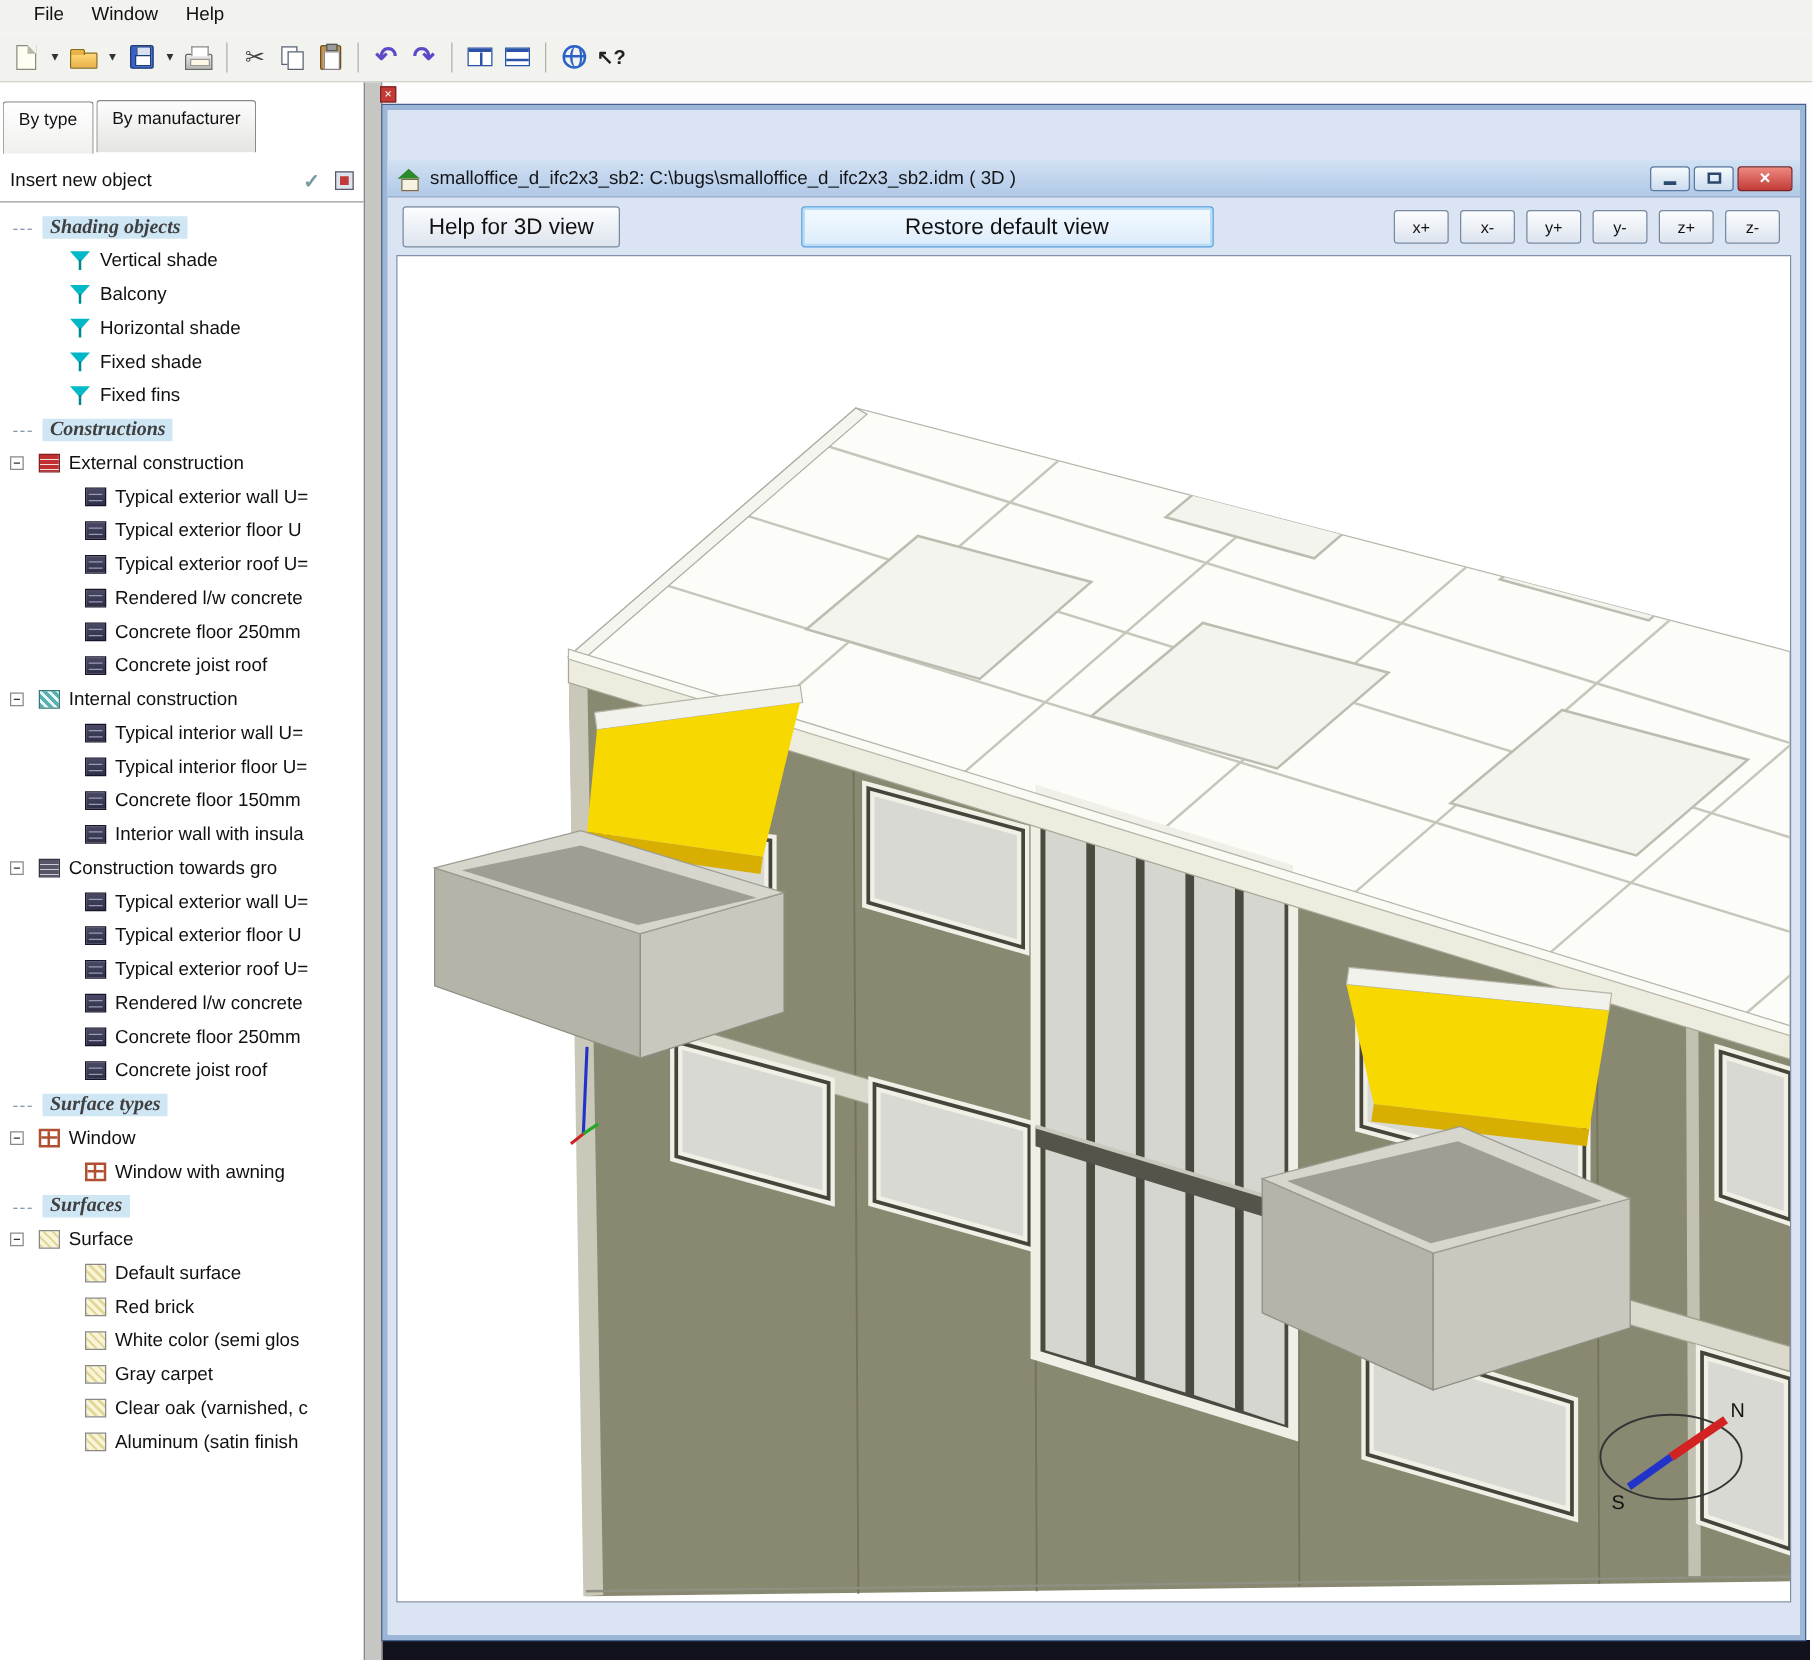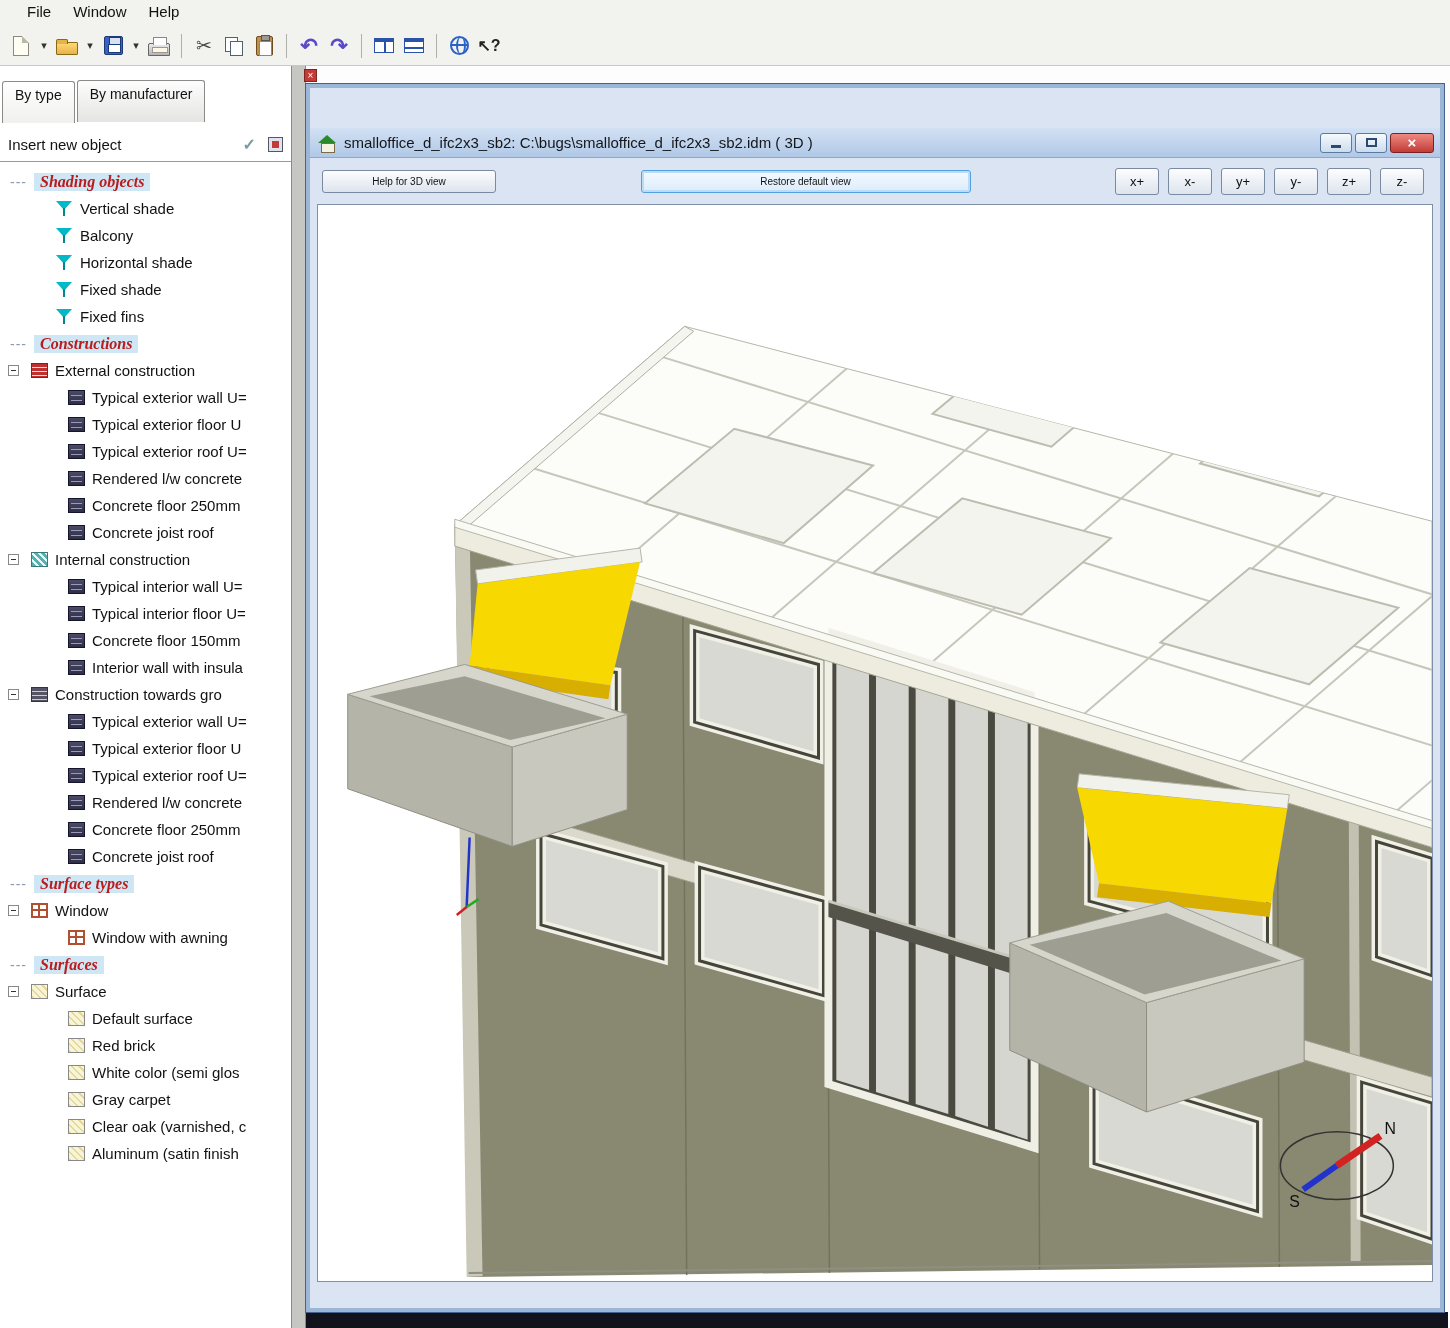--- a/index.html
+++ b/index.html
@@ -67,21 +67,21 @@
 
   .tree { padding-top:6px; }
   .trow { display:flex; align-items:center; height:27px; gap:7px; font-size:15px; color:#111;
           white-space:nowrap; overflow:hidden; }
   .row-section { padding-left:10px; }
   .row-item { padding-left:56px; }
   .row-cat { padding-left:8px; }
   .row-sub { padding-left:68px; }
   .dash { color:#8a9ab0; font-size:14px; letter-spacing:1px; }
   .seclabel { font-family:"Liberation Serif",serif; font-style:italic; font-weight:bold; font-size:16px;
-              color:#b91c1c; background:#cfe6f4; padding:0 6px; }
+              color:#404040; background:#cfe6f4; padding:0 6px; }
   .expander { width:11px; height:11px; border:1px solid #888; background:#fff; position:relative; flex:none; margin-right:5px; }
   .expander::before { content:''; position:absolute; left:2px; right:2px; top:4px; height:1px; background:#333; }
   .ico { width:17px; height:15px; flex:none; position:relative; display:inline-block; }
   .ico-shade::before { content:''; position:absolute; left:0; top:0; border-left:8px solid transparent;
                        border-right:8px solid transparent; border-top:9px solid #00b8c8; }
   .ico-shade::after { content:''; position:absolute; left:7px; top:7px; width:2px; height:8px; background:#008890; }
   .ico-extcon { background:repeating-linear-gradient(#c03030 0 3px,#f2dcdc 3px 4px); border:1px solid #802020; }
   .ico-intcon { background:repeating-linear-gradient(45deg,#58b0b0 0 3px,#e8f8f8 3px 5px); border:1px solid #3a7a7a; }
   .ico-gndcon { background:repeating-linear-gradient(#555566 0 3px,#ccccd8 3px 4px); border:1px solid #333344; }
   .ico-con { background:linear-gradient(#4a4a66,#2e2e46); border:1px solid #14142a; }
@@ -111,21 +111,21 @@
                     background:#f6f2e2; border:1px solid #7a6a4a; }
   .c-title-text { white-space:nowrap; overflow:hidden; }
   .winbtns { margin-left:auto; display:flex; gap:3px; }
   .winbtn { width:32px; height:20px; border:1px solid #5a7aa0; border-radius:3px;
             background:linear-gradient(#f6fafd,#ccdcee); display:flex; align-items:center; justify-content:center; }
   .winbtn .minbar { width:10px; height:3px; background:#2b4a6e; margin-top:8px; }
   .winbtn .maxbox { width:11px; height:9px; border:2px solid #2b4a6e; background:transparent; }
   .winbtn.close { width:44px; background:linear-gradient(#ee8a80,#c23b38); border-color:#7a201e;
                   color:#fff; font-size:15px; font-weight:bold; }
   .c-toolbar { height:46px; display:flex; align-items:center; padding:0 12px; gap:8px; }
-  .btn3d { font-size:10px; color:#111; padding:5px 10px; border:1px solid #7a8aa0; border-radius:3px;
+  .btn3d { font-size:18px; color:#111; padding:5px 10px; border:1px solid #7a8aa0; border-radius:3px;
            background:linear-gradient(#fcfdfe,#dde4ee); }
   .btn-help { width:174px; }
   .btn-restore { width:330px; border:1px solid #52a0e0; box-shadow:0 0 0 2px #bcdcf6 inset;
                  background:linear-gradient(#f4faff,#dcecfb); }
   .flex1 { flex:1; }
   .axisgroup { display:flex; gap:9px; margin-right:4px; }
   .axisbtn { width:44px; padding:5px 0; font-size:13px; }
   .c-view { flex:1; margin:0 7px; border:1px solid #8090a8; background:#fff; overflow:hidden; }
   .c-view svg { display:block; width:100%; height:100%; }
   .c-bottom { height:66px; }

